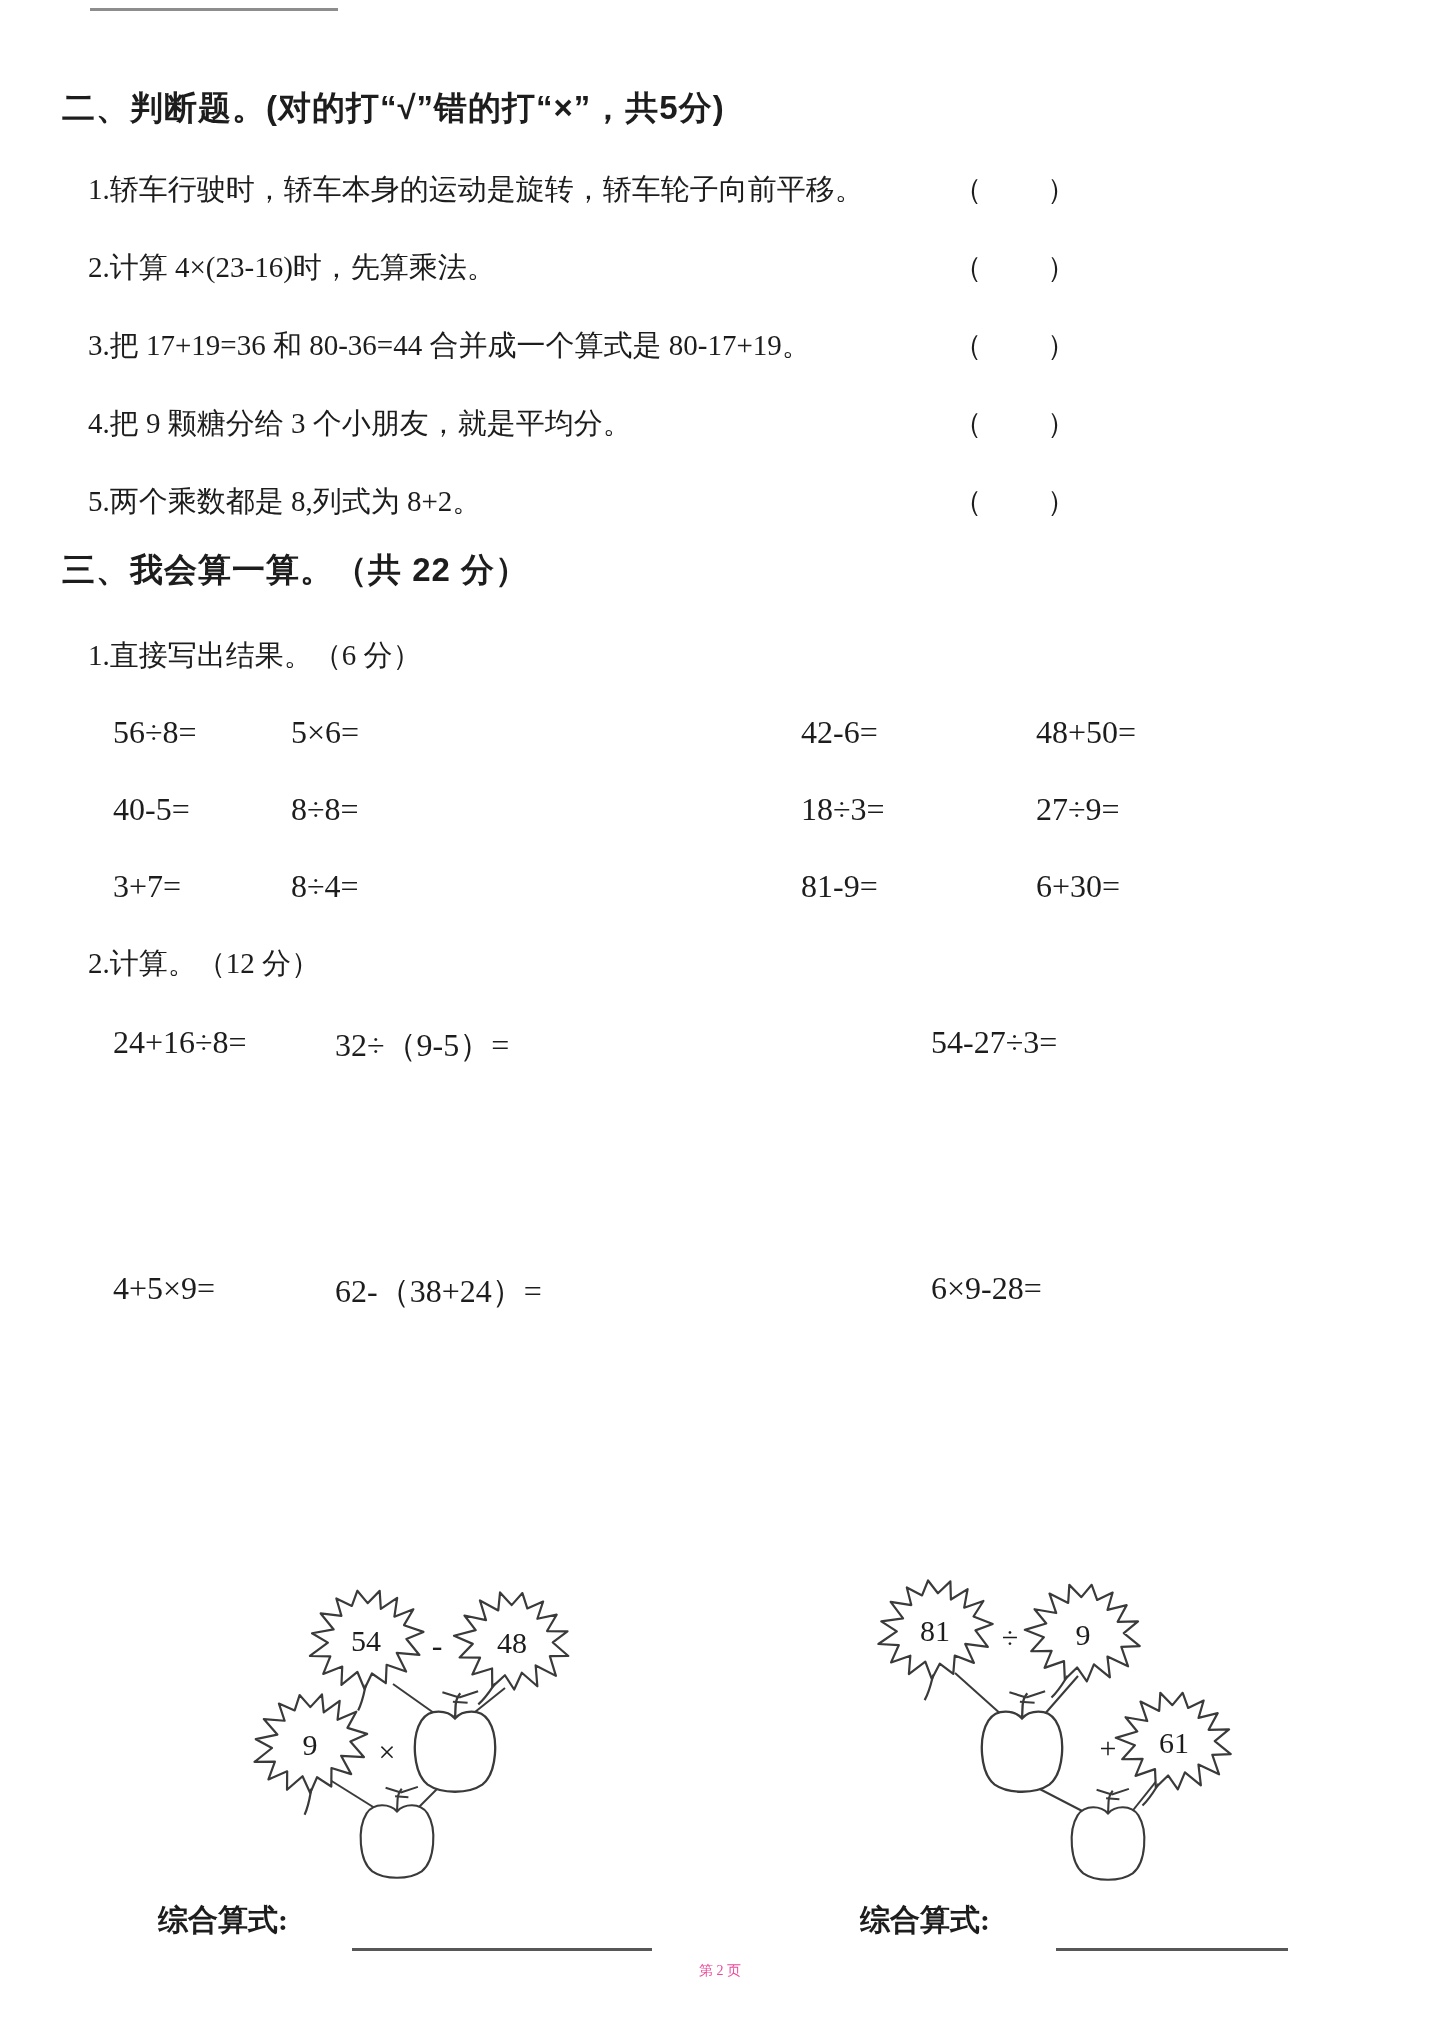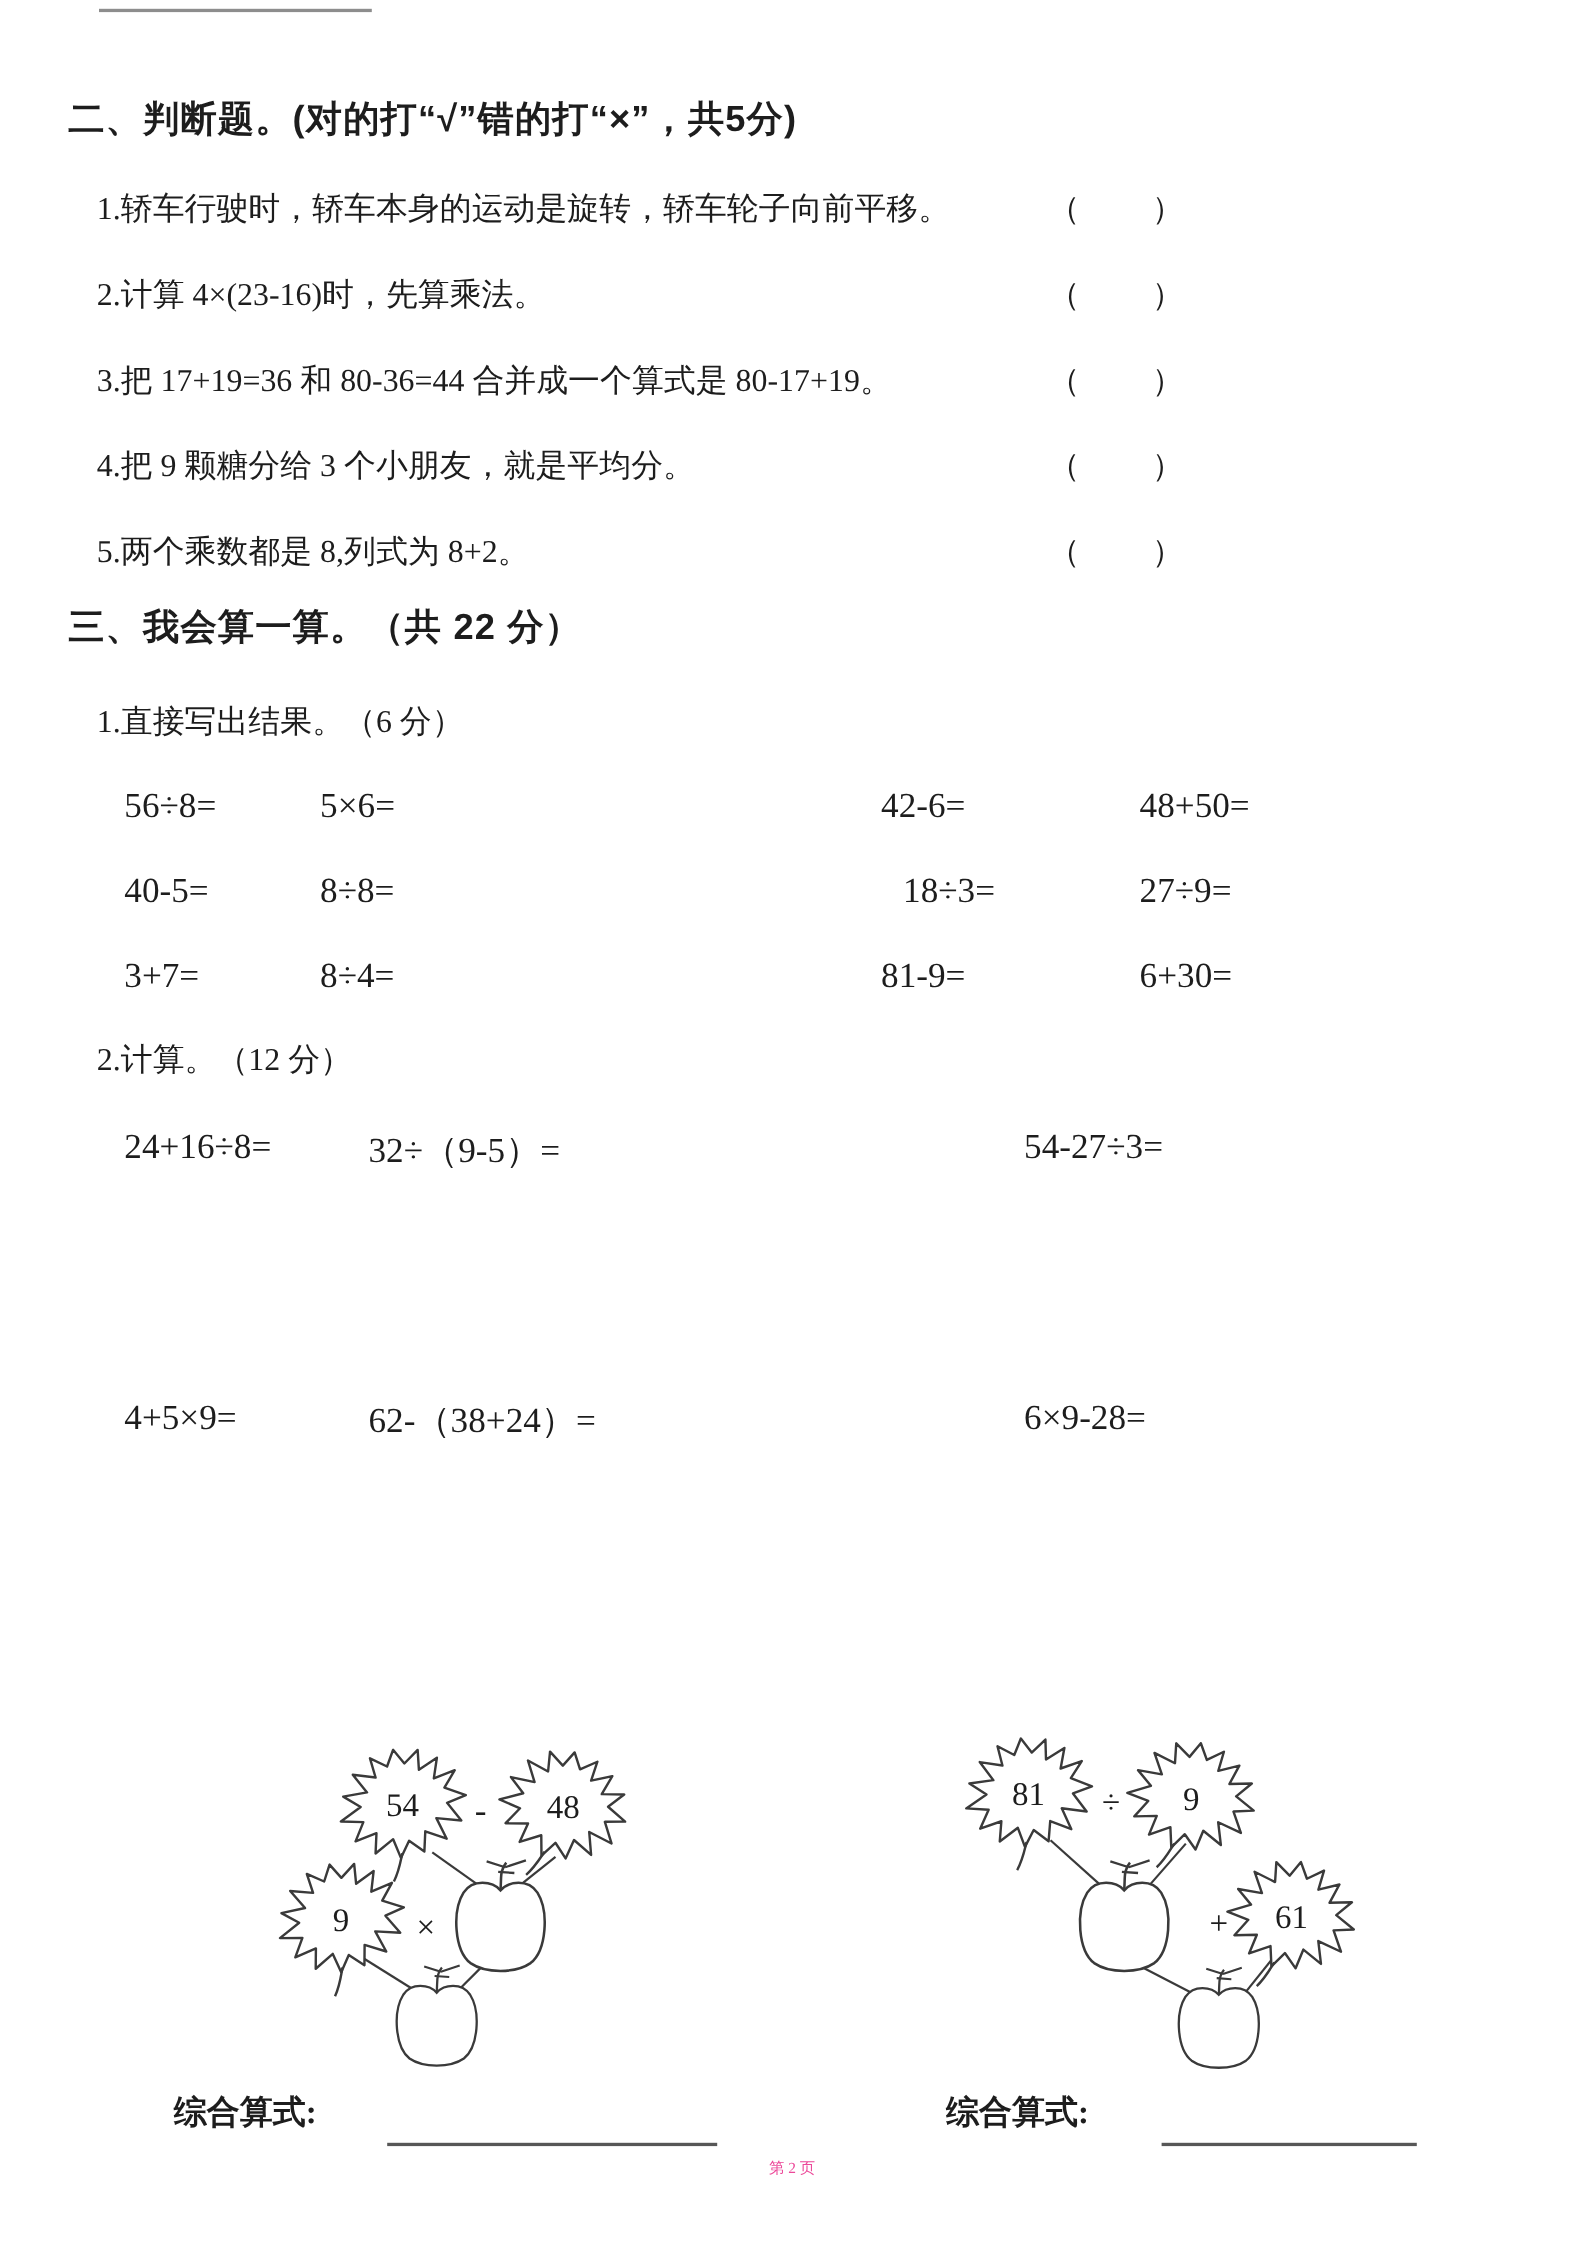--- a/index.html
+++ b/index.html
@@ -86,21 +86,21 @@
 
   <div class="sub-title" style="top:636px;">1.直接写出结果。（6 分）</div>
 
   <span class="expr" style="left:113px;top:714px;">56÷8=</span>
   <span class="expr" style="left:291px;top:714px;">5×6=</span>
   <span class="expr" style="left:801px;top:714px;">42-6=</span>
   <span class="expr" style="left:1036px;top:714px;">48+50=</span>
 
   <span class="expr" style="left:113px;top:791px;">40-5=</span>
   <span class="expr" style="left:291px;top:791px;">8÷8=</span>
-  <span class="expr" style="left:801px;top:791px;margin-left:20px;">18÷3=</span>
+  <span class="expr" style="left:801px;top:791px;">18÷3=</span>
   <span class="expr" style="left:1036px;top:791px;">27÷9=</span>
 
   <span class="expr" style="left:113px;top:868px;">3+7=</span>
   <span class="expr" style="left:291px;top:868px;">8÷4=</span>
   <span class="expr" style="left:801px;top:868px;">81-9=</span>
   <span class="expr" style="left:1036px;top:868px;">6+30=</span>
 
   <div class="sub-title" style="top:944px;">2.计算。（12 分）</div>
 
   <span class="expr" style="left:113px;top:1024px;">24+16÷8=</span>

